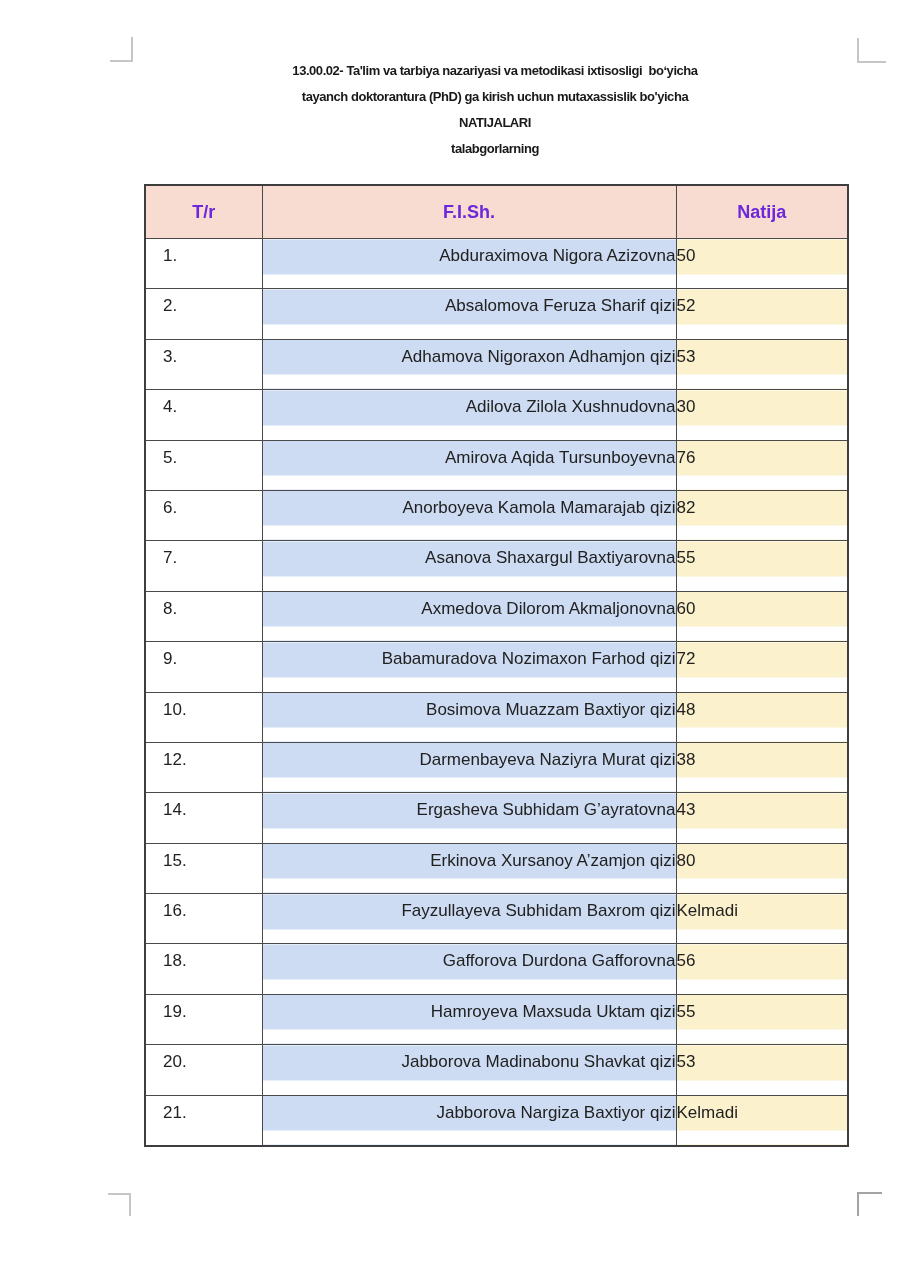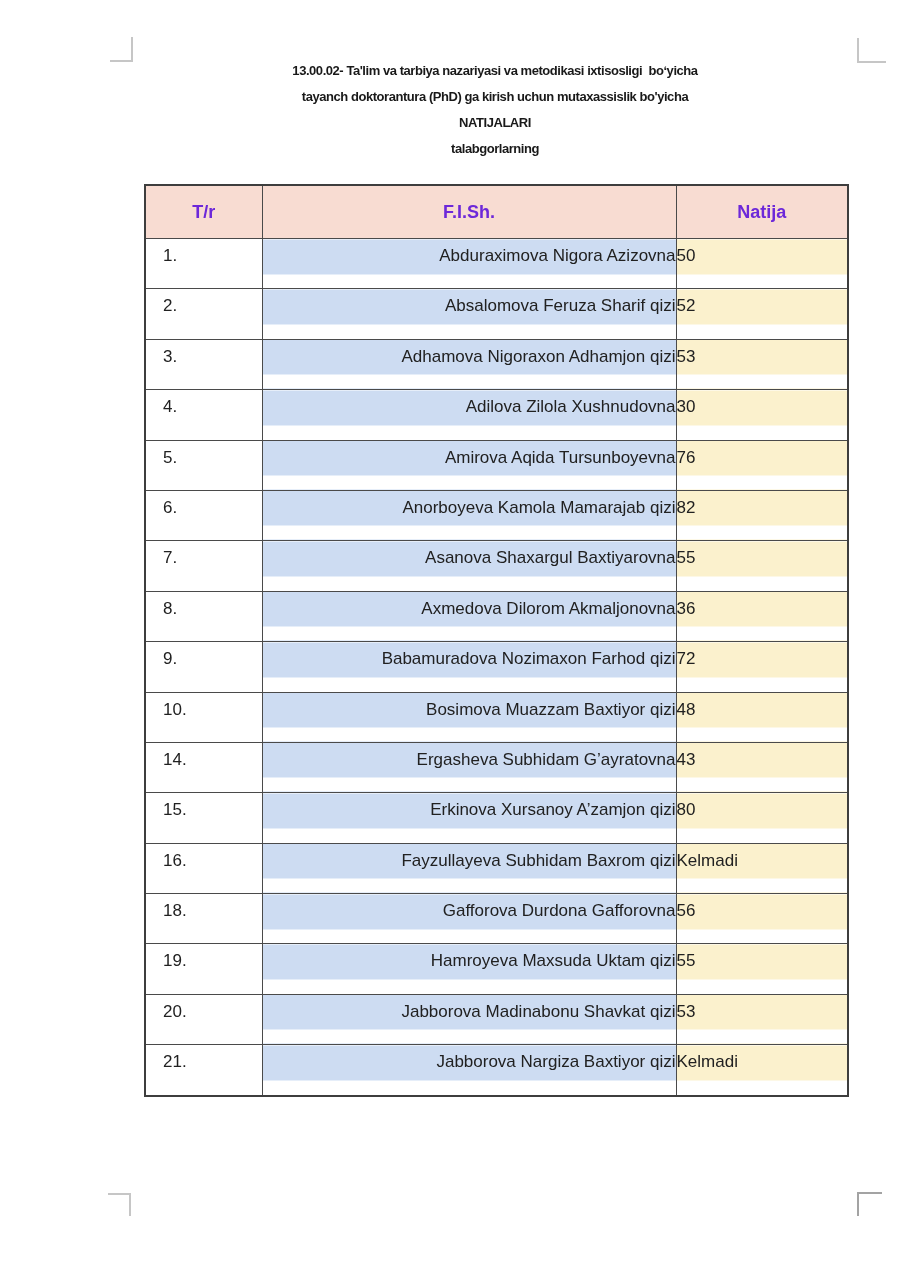--- a/index.html
+++ b/index.html
@@ -169,33 +169,38 @@
           <td class="c3">82</td>
         </tr>
         <tr>
           <td class="c1">7.</td>
           <td class="c2">Asanova Shaxargul Baxtiyarovna</td>
           <td class="c3">55</td>
         </tr>
         <tr>
           <td class="c1">8.</td>
           <td class="c2">Axmedova Dilorom Akmaljonovna</td>
-          <td class="c3">36</td>
+          <td class="c3">60</td>
         </tr>
         <tr>
           <td class="c1">9.</td>
           <td class="c2">Babamuradova Nozimaxon Farhod qizi</td>
           <td class="c3">72</td>
         </tr>
         <tr>
           <td class="c1">10.</td>
           <td class="c2">Bosimova Muazzam Baxtiyor qizi</td>
           <td class="c3">48</td>
         </tr>
         <tr>
+          <td class="c1">12.</td>
+          <td class="c2">Darmenbayeva Naziyra Murat qizi</td>
+          <td class="c3">38</td>
+        </tr>
+        <tr>
           <td class="c1">14.</td>
           <td class="c2">Ergasheva Subhidam G’ayratovna</td>
           <td class="c3">43</td>
         </tr>
         <tr>
           <td class="c1">15.</td>
           <td class="c2">Erkinova Xursanoy A’zamjon qizi</td>
           <td class="c3">80</td>
         </tr>
         <tr>

